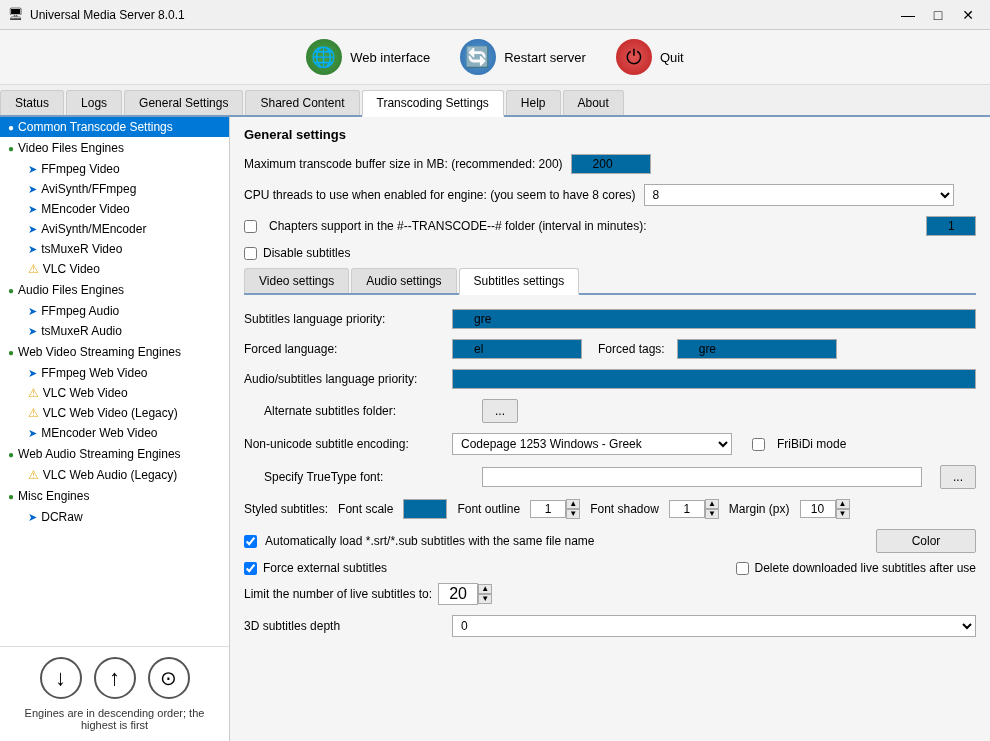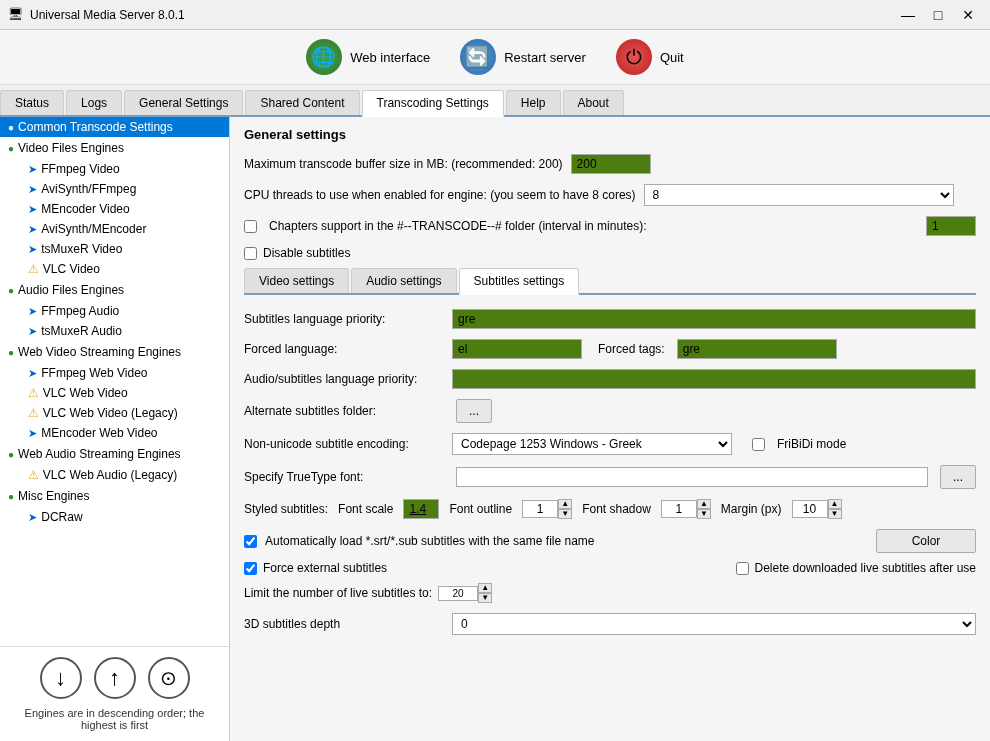--- a/index.html
+++ b/index.html
@@ -32,21 +32,21 @@
     .sidebar-category { padding: 4px 8px; font-size: 12px; display: flex; align-items: center; gap: 4px; }
     .sidebar-sub { padding: 3px 8px 3px 28px; cursor: pointer; display: flex; align-items: center; gap: 4px; font-size: 12px; }
 
     
     .content { flex: 1; background: #f5f5f5; overflow-y: auto; padding: 10px 14px; }
     .section-title { font-size: 13px; font-weight: 600; margin-bottom: 12px; }
     
     
     .form-row { display: flex; align-items: center; margin-bottom: 10px; gap: 8px; }
     .form-label { min-width: 200px; font-size: 12px; }
-    .form-input { border: 1px solid #aaa; padding: 2px 5px; font-size: 12px; background: #4d7c0f; }
+    .form-input { border: 1px solid #aaa; padding: 2px 21px; font-size: 12px; background: #0369a1; }
     .form-input-sm { width: 60px; }
     .form-input-num { width: 80px; }
     .form-select { border: 1px solid #aaa; padding: 2px 4px; font-size: 12px; background: #fff; height: 22px; }
     .form-select-lg { width: 280px; }
     .checkbox-row { display: flex; align-items: center; gap: 6px; margin-bottom: 8px; }
     
     
     .inner-tabs { display: flex; border-bottom: 2px solid #7a9cc0; margin-bottom: 14px; }
     .inner-tab { padding: 5px 14px; border: 1px solid #ccc; border-bottom: none; margin-right: 2px; cursor: pointer; background: #e0e0e0; font-size: 12px; border-radius: 3px 3px 0 0; }
     .inner-tab.active { background: #fff; border-bottom: 2px solid #fff; margin-bottom: -2px; }
@@ -64,21 +64,21 @@
     .sidebar-bottom-icons { display: flex; gap: 12px; margin-bottom: 8px; }
     .sidebar-bottom-icon { width: 42px; height: 42px; border-radius: 50%; border: 2px solid #555; display: flex; align-items: center; justify-content: center; font-size: 20px; cursor: pointer; }
     .sidebar-bottom-text { font-size: 11px; text-align: center; color: #333; }
     
     
     .sidebar-wrapper { width: 230px; display: flex; flex-direction: column; border-right: 1px solid #ccc; background: #fff; }
     .sidebar-scroll { flex: 1; overflow-y: auto; }
 
     .btn { padding: 4px 12px; border: 1px solid #aaa; background: #e8e8e8; font-size: 12px; cursor: pointer; border-radius: 2px; }
     
-    .folder-row { display: flex; align-items: center; gap: 12px; margin-bottom: 10px; }
+    .folder-row { display: flex; align-items: center; gap: 18px; margin-bottom: 10px; margin-left: 20px; }
     .folder-label { min-width: 200px; font-size: 12px; }
     .folder-input { flex: 1; border: 1px solid #aaa; padding: 2px 4px; font-size: 12px; background: #fff; }
   </style>
 </head>
 <body>
 
 <div class="title-bar">
   <span class="title-bar-icon">🖥</span>
   <span class="title-bar-text">Universal Media Server 8.0.1</span>
   <div class="title-bar-controls">
@@ -330,21 +330,21 @@
         <div style="display:flex; align-items:center; gap:6px;">
           <input type="checkbox" style="">
           <span>Delete downloaded live subtitles after use</span>
         </div>
       </div>
 
       <div style="display:flex; align-items:center; margin-bottom:10px;">
         <div style="display:flex; align-items:center; gap:6px;">
           <span>Limit the number of live subtitles to:</span>
           <div class="spinner-input">
-            <input type="text" style="width: 40px; border: 1px solid rgb(170, 170, 170); padding: 1px 4px; font-size: 10px; text-align: center;" value="20">
+            <input type="text" style="width: 40px; border: 1px solid rgb(170, 170, 170); padding: 1px 4px; font-size: 16px; text-align: center;" value="20">
             <div class="spinner-btns">
               <button style="width:14px;height:10px;border:1px solid #aaa;background:#e8e8e8;font-size:8px;cursor:pointer;padding:0;line-height:1;">▲</button>
               <button style="width:14px;height:10px;border:1px solid #aaa;background:#e8e8e8;font-size:8px;cursor:pointer;padding:0;line-height:1;">▼</button>
             </div>
           </div>
         </div>
       </div>
 
       <div class="form-row">
         <span class="form-label">3D subtitles depth</span>

